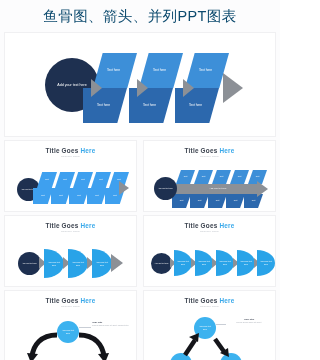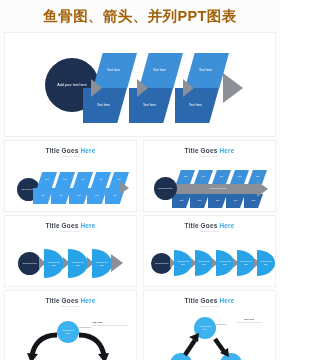--- a/index.html
+++ b/index.html
@@ -10,21 +10,21 @@
     -webkit-font-smoothing:antialiased;
   }
   .page{position:relative;width:280px;height:360px;background:#fcfcfd;}
 
   
   .header{
     height:32px;display:flex;align-items:center;justify-content:center;
     background:#fcfcfd;
   }
   .header-title{
-    font-size:14.5px;font-weight:bold;color:#a16207;letter-spacing:.4px;
+    font-size:14.5px;font-weight:normal;color:#0c4a6e;letter-spacing:.4px;
     white-space:nowrap;
   }
 
   
   .grid{position:relative;}
   .slide{
     position:absolute;background:#ffffff;
     border:1px solid #f0f0f2;box-sizing:border-box;overflow:hidden;
   }
   .slide.wide{left:4px;width:272px;}

